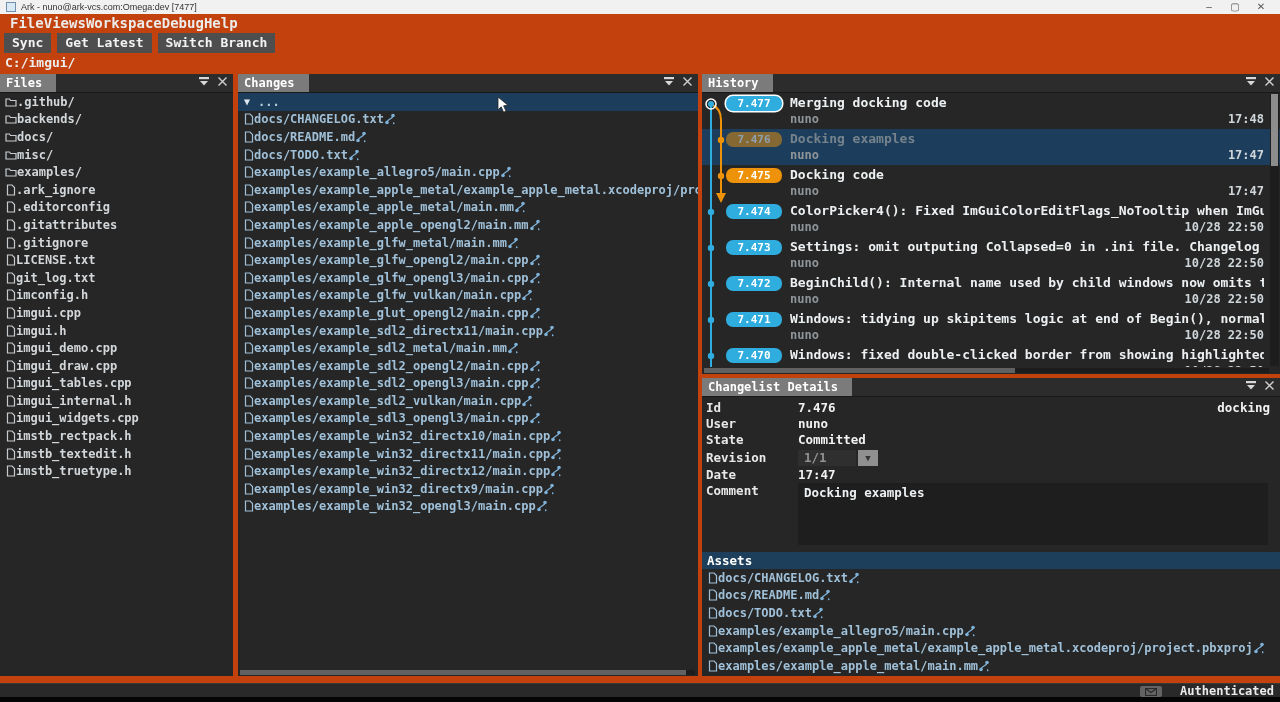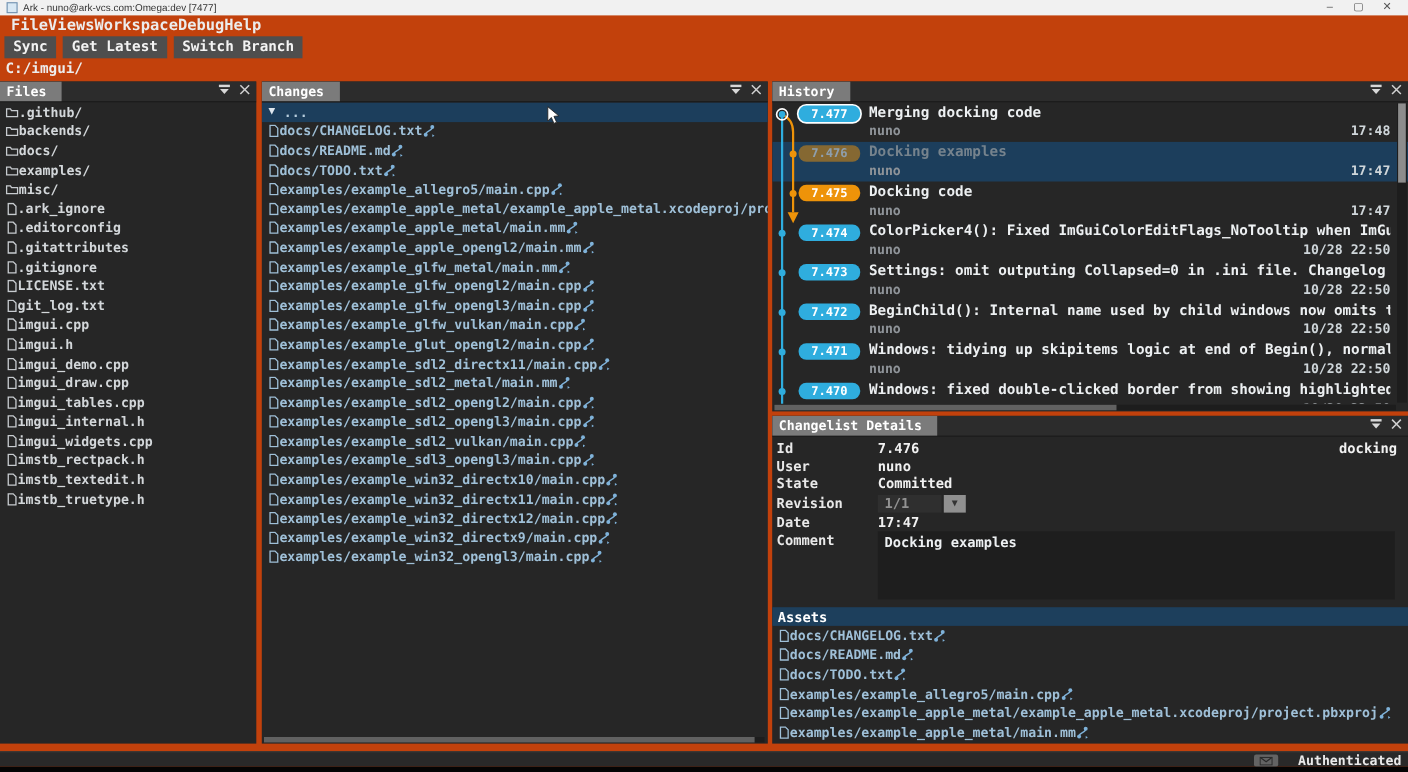--- a/index.html
+++ b/index.html
@@ -198,30 +198,30 @@
           </span>
           <span>docs/</span>
         </div>
 
         <div class="frow">
           <span class="rowicon">
             <svg width="12" height="12" viewBox="0 0 12 12" stroke="#c7cbcf">
               <use href="#ic-folder"></use>
             </svg>
           </span>
-          <span>examples/</span>
+          <span>misc/</span>
         </div>
 
         <div class="frow">
           <span class="rowicon">
             <svg width="12" height="12" viewBox="0 0 12 12" stroke="#c7cbcf">
               <use href="#ic-folder"></use>
             </svg>
           </span>
-          <span>misc/</span>
+          <span>examples/</span>
         </div>
 
         <div class="frow">
           <span class="rowicon">
             <svg width="11" height="12" viewBox="0 0 11 12" stroke="#c7cbcf">
               <use href="#ic-file"></use>
             </svg>
           </span>
           <span>.ark_ignore</span>
         </div>
@@ -264,20 +264,28 @@
 
         <div class="frow">
           <span class="rowicon">
             <svg width="11" height="12" viewBox="0 0 11 12" stroke="#c7cbcf">
               <use href="#ic-file"></use>
             </svg>
           </span>
           <span>git_log.txt</span>
         </div>
 
+        <div class="frow">
+          <span class="rowicon">
+            <svg width="11" height="12" viewBox="0 0 11 12" stroke="#c7cbcf">
+              <use href="#ic-file"></use>
+            </svg>
+          </span>
+          <span>imconfig.h</span>
+        </div>
 
         <div class="frow">
           <span class="rowicon">
             <svg width="11" height="12" viewBox="0 0 11 12" stroke="#c7cbcf">
               <use href="#ic-file"></use>
             </svg>
           </span>
           <span>imgui.cpp</span>
         </div>
 

